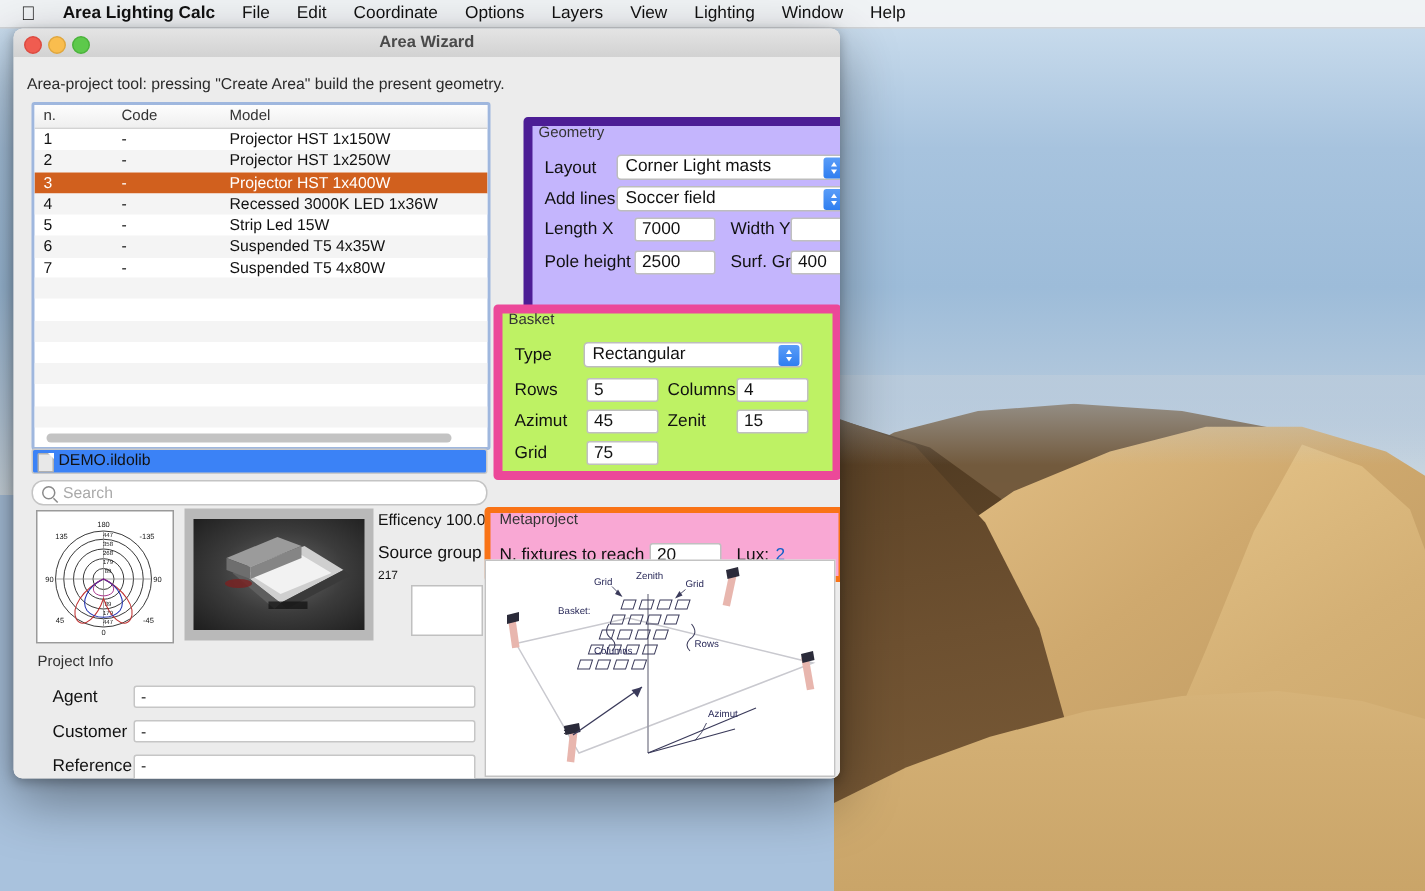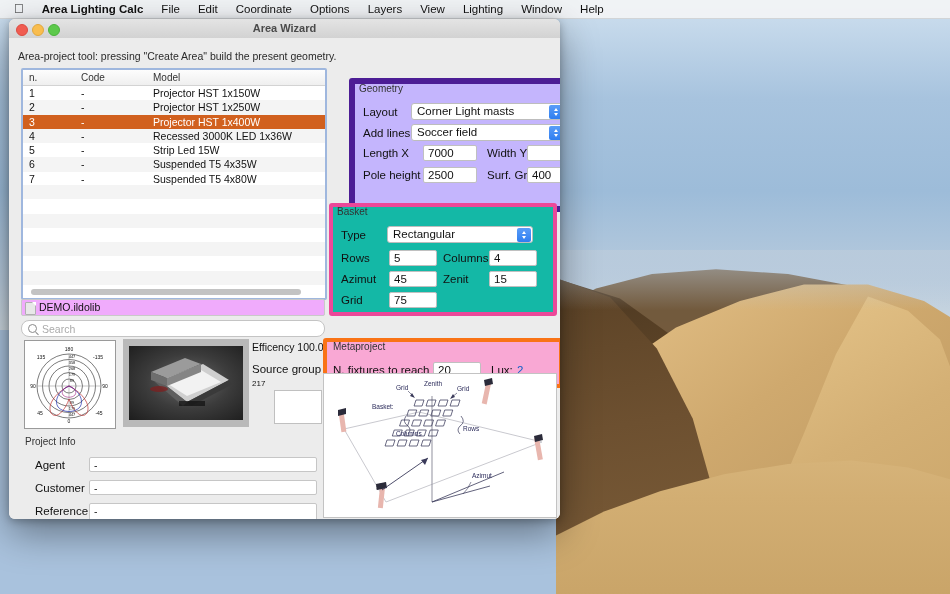--- a/index.html
+++ b/index.html
@@ -75,21 +75,21 @@
   .tr .c{position:absolute;top:1px;white-space:nowrap;}
   .c-n{left:6px;}.c-code{left:58px;}.c-model{left:130px;}
   #filler{position:absolute;left:0;right:0;bottom:0;top:115px;}
   #filler .fr{height:14.3px;}
   #filler .fr.odd{background:#f4f4f4;}
   #hscroll{position:absolute;left:8px;bottom:3px;width:270px;height:6px;
     background:#c3c3c3;border-radius:3px;}
 
   
   #libbox{position:absolute;left:12px;top:261px;width:302px;height:15px;
-    background:#f0abfc;border:1px solid #c9c9c9;border-radius:2px;}
+    background:#3b82f6;border:1px solid #c9c9c9;border-radius:2px;}
   #libicon{position:absolute;left:3px;top:2px;width:9px;height:11px;
     background:#e8e8e8;border:1px solid #b0b0b0;border-radius:1px;}
   #libicon:after{content:"";position:absolute;right:-1px;top:-1px;
     border-left:4px solid transparent;border-top:4px solid #fff;}
   #libtext{position:absolute;left:17px;top:1px;font-size:10.5px;color:#111;}
 
   #searchbox{position:absolute;left:12px;top:282px;width:302px;height:15px;
     background:#fff;border:1px solid #c4c4c4;border-radius:8px;}
   #searchicon{position:absolute;left:6px;top:3px;width:7px;height:7px;
     border:1.2px solid #8a8a8a;border-radius:50%;}
@@ -117,21 +117,21 @@
   #pinfo{position:absolute;left:12px;top:398px;width:302px;height:72px;}
   #pinfo .legend{position:absolute;left:4px;top:0px;font-size:10px;color:#333;}
   .plabel{position:absolute;text-align:left;color:#111;font-size:11.5px;}
   .pfield{position:absolute;background:#fff;border:1px solid #c6c6c6;border-radius:2px;
     font-size:10.5px;color:#222;padding:1px 4px;box-sizing:border-box;}
 
   
   #geobox{position:absolute;left:340px;top:40px;width:220px;height:122px;
     background:#c4b5fd;border:6px solid #4c1d95;border-radius:3px;}
   #basketbox{position:absolute;left:320px;top:165px;width:220px;height:105px;
-    background:#14b8a6;border:4px solid #ec4899;border-radius:3px;}
+    background:#bef264;border:6px solid #ec4899;border-radius:3px;}
   #metabox{position:absolute;left:314px;top:300px;width:232px;height:42px;
     background:#f9a8d4;border:4px solid #f97316;border-radius:3px;}
   .grouptitle{position:absolute;font-size:10px;color:#333;}
   .flabel{position:absolute;font-size:11.5px;color:#111;white-space:nowrap;}
   .finput{position:absolute;background:#fff;border:1px solid #c0c0c0;border-radius:2px;
     font-size:11.5px;color:#111;padding:1px 4px;box-sizing:border-box;height:16px;line-height:13px;}
   .fpopup{position:absolute;background:#fff;border:1px solid #bdbdbd;border-radius:3px;
     height:17px;box-sizing:border-box;}
   .fpopup .txt{position:absolute;left:5px;top:1px;font-size:11.5px;color:#111;}
   .fpopup .btn{position:absolute;right:1px;top:1px;width:14px;height:14px;

